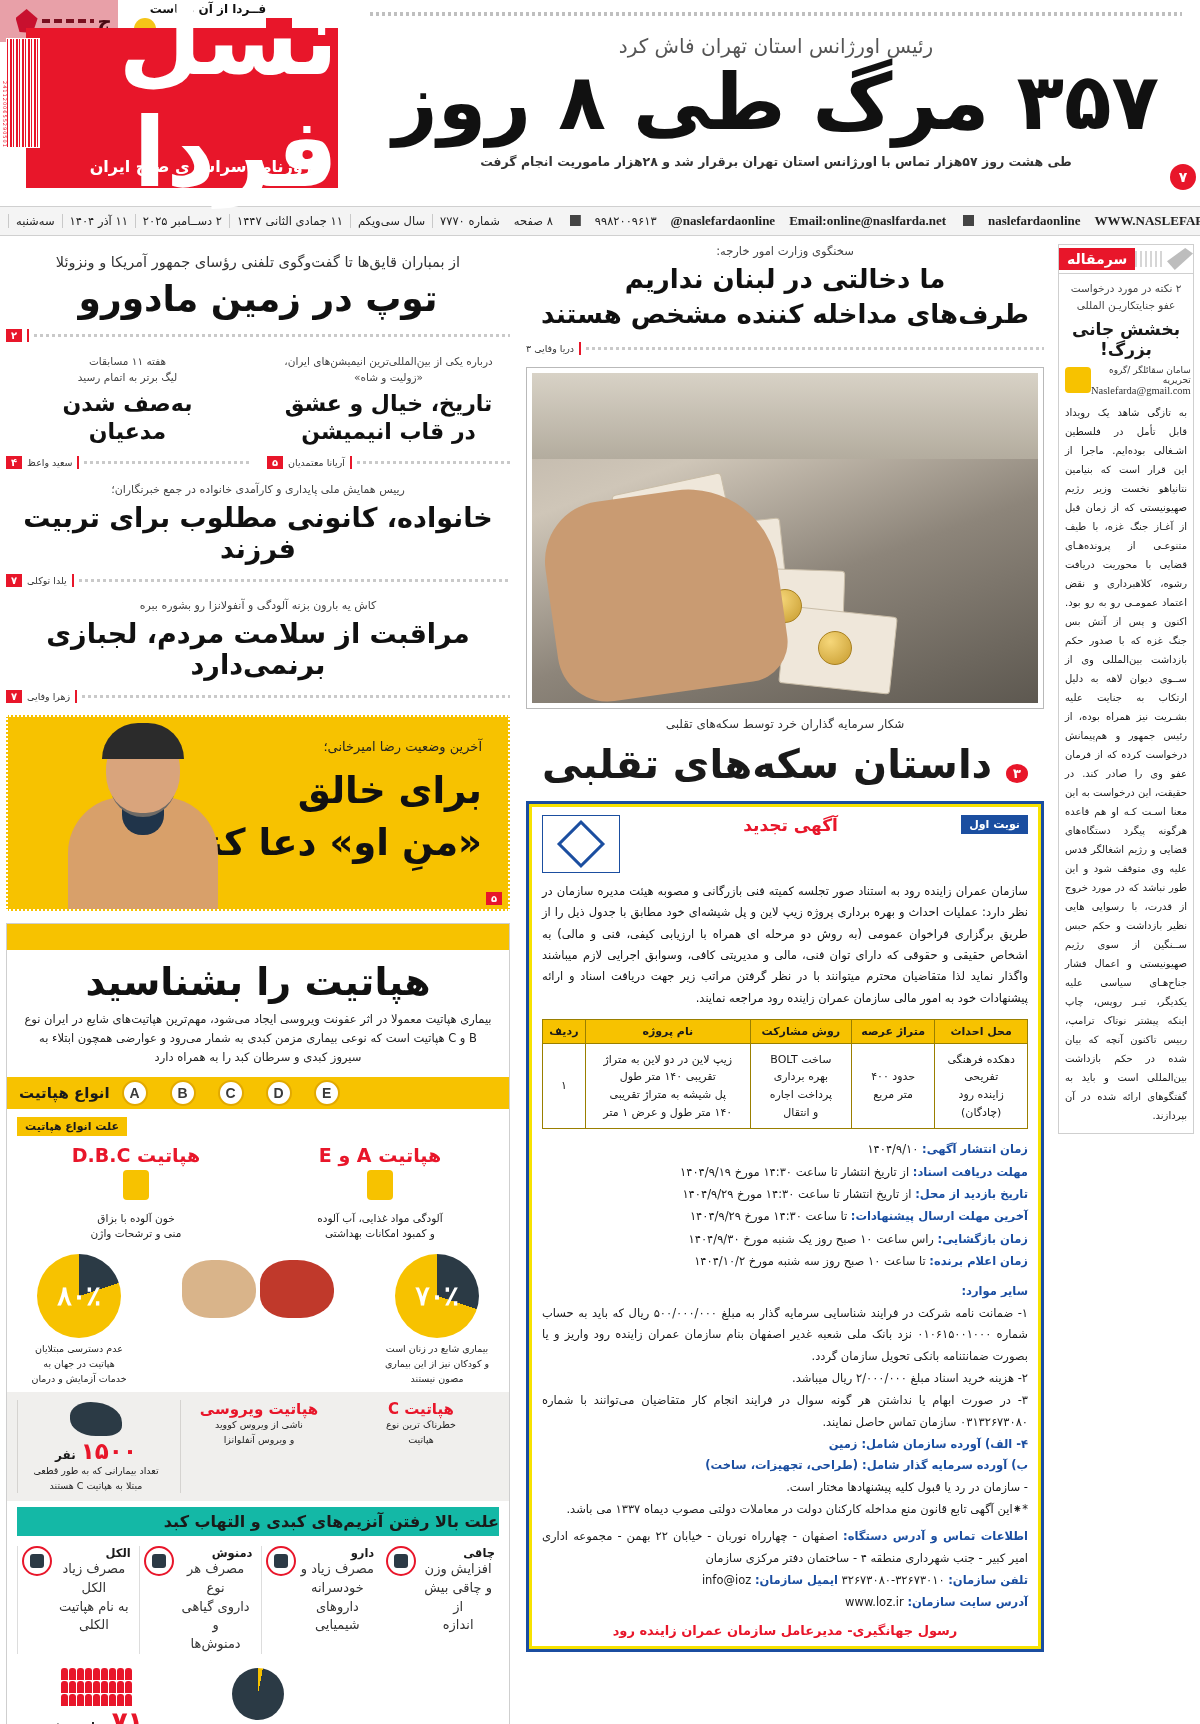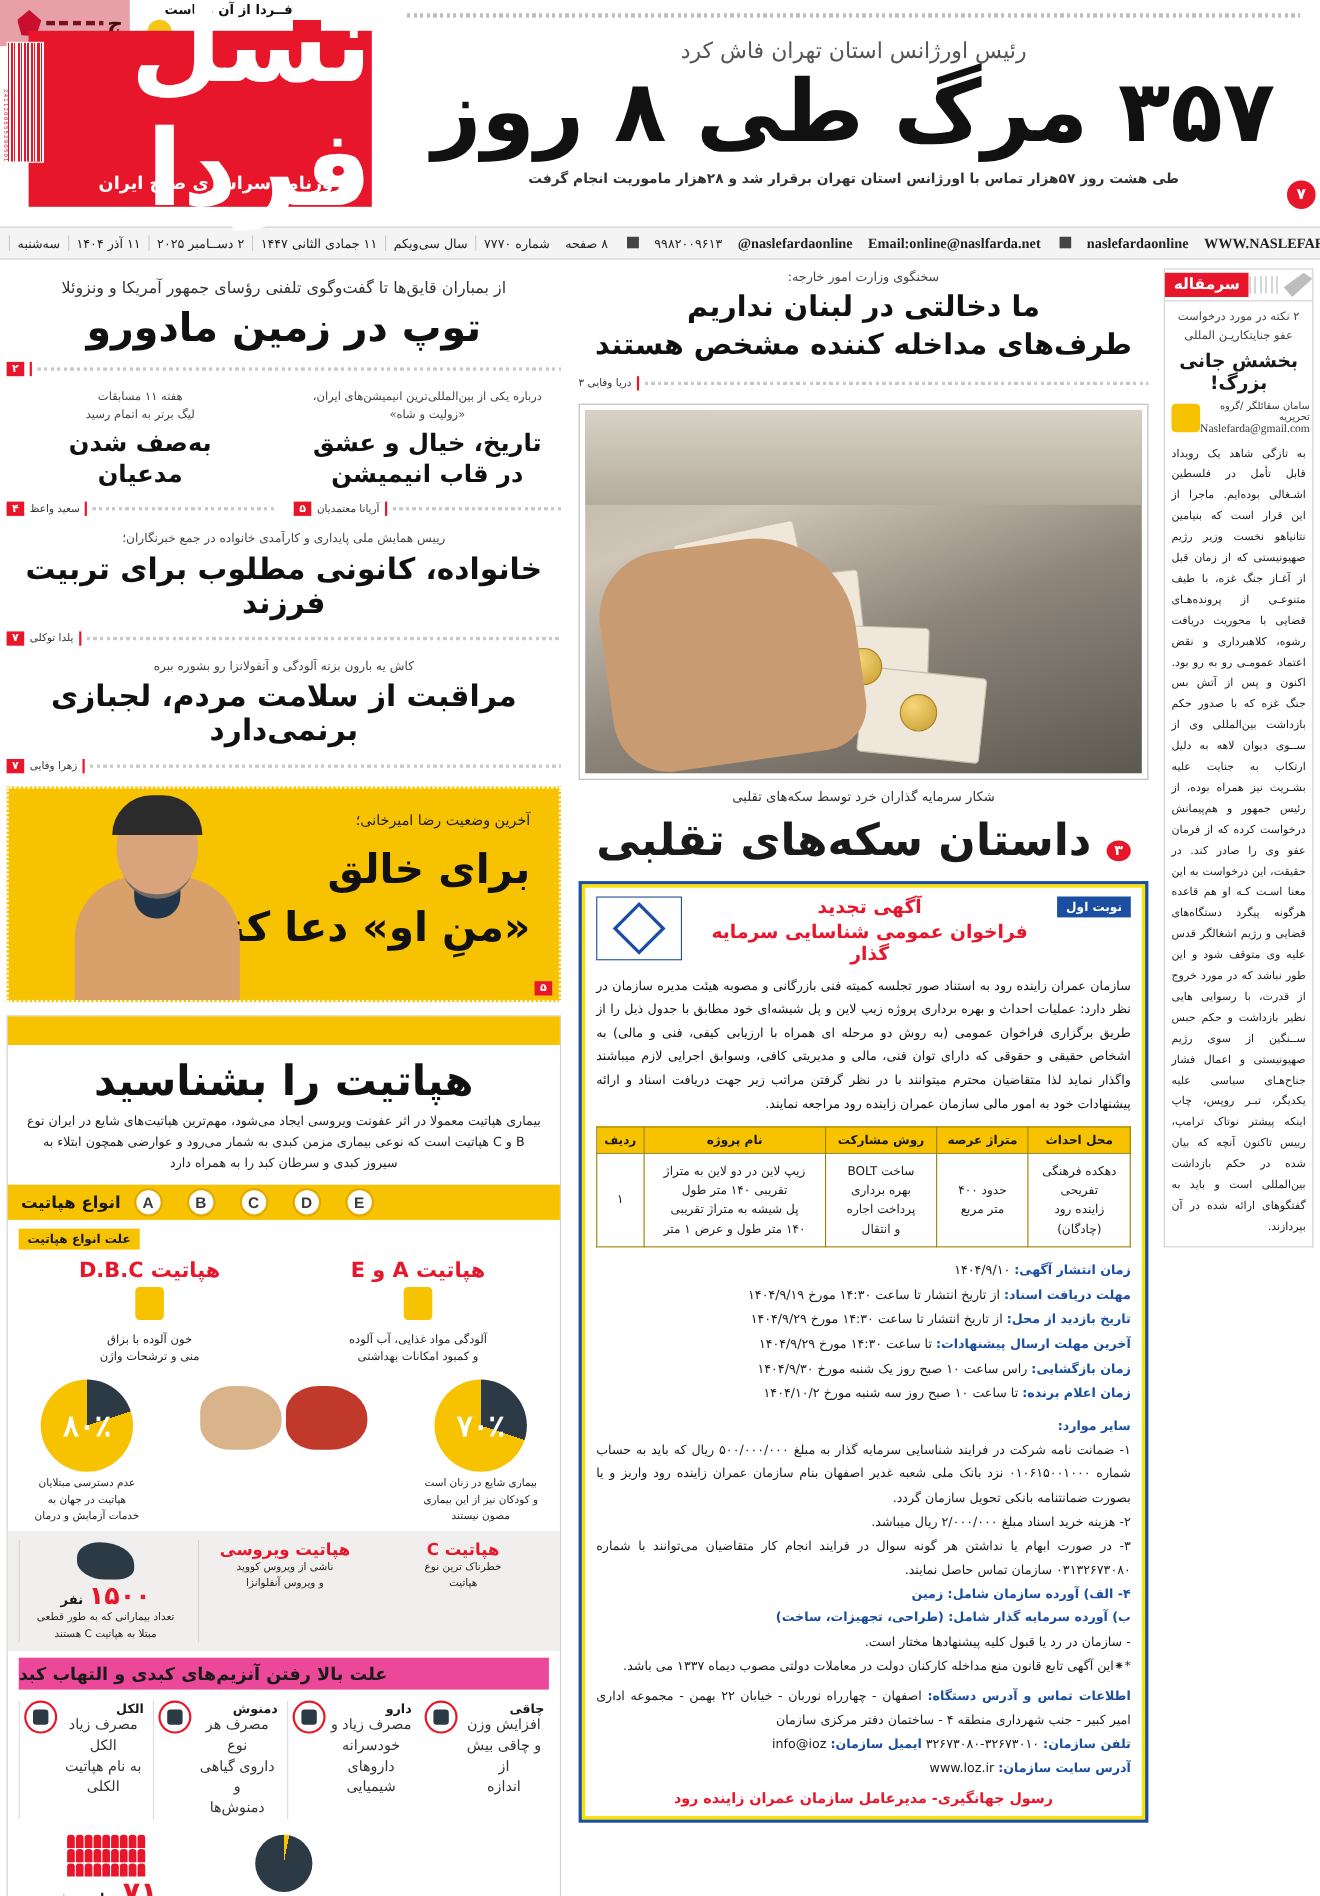--- a/index.html
+++ b/index.html
@@ -197,21 +197,21 @@
   .liver-b { background: #d9b48a; }
 
   .stat-strip { display: flex; flex-direction: row-reverse; background: #f0efed; padding: 8px 10px; gap: 6px; }
   .stat-cell { flex: 1; text-align: center; border-left: 1px solid #d5d3d0; padding: 0 5px; }
   .stat-cell:last-child { border-left: none; }
   .stat-big { color: #e8162a; font-weight: bold; font-size: 23px; }
   .stat-lbl { font-size: 9.5px; line-height: 1.5; color: #222; }
   .stat-h { color: #e8162a; font-weight: bold; font-size: 15px; }
   .gland { width: 52px; height: 34px; background: #2b3a45; border-radius: 40% 60% 30% 50%; margin: 2px auto; }
 
-  .yellow-bar { background: #ec4899; text-align: left; font-weight: bold; font-size: 16px; padding: 5px 0; margin: 6px 10px; }
+  .yellow-bar { background: #14b8a6; text-align: right; font-weight: bold; font-size: 16px; padding: 5px 0; margin: 6px 10px; }
   .icon-row { display: flex; flex-direction: row-reverse; padding: 4px 10px 8px; gap: 4px; }
   .icon-cell { flex: 1; display: flex; flex-direction: row-reverse; gap: 5px; border-left: 1px solid #ddd; padding: 0 4px; align-items: flex-start; }
   .icon-cell:last-child { border-left: none; }
   .ic-circ { width: 30px; height: 30px; border-radius: 50%; border: 2px solid #e8162a; flex: none; position: relative; }
   .ic-circ::after { content: ""; position: absolute; inset: 6px; background: #2b3a45; border-radius: 3px; }
   .ic-txt h5 { font-size: 11.5px; font-weight: bold; }
   .ic-txt p { font-size: 13px; line-height: 1.45; color: #333; text-align: center; }
 
   .bottom-stats { display: flex; flex-direction: row-reverse; padding: 6px 10px 4px; gap: 6px; }
   .bs-cell { flex: 1; text-align: center; }
@@ -601,21 +601,20 @@
       </div>
 
       <div class="ad-box">
         <div class="ad-inner">
           <div class="ad-top">
             <div class="ad-logo">
                 <span class="dia"></span>
               </div>
             <div class="ad-head">
               <div class="ad-h1">آگهی تجدید</div>
-              <div class="ad-h2">فراخوان عمومی شناسایی سرمایه گذار</div>
             </div>
             <div class="ad-badge">نوبت اول</div>
           </div>
 
           <div class="ad-p">سازمان عمران زاینده رود به استناد صور تجلسه کمیته فنی بازرگانی و مصوبه هیئت مدیره سازمان در نظر دارد: عملیات احداث و بهره برداری پروژه زیپ لاین و پل شیشه‌ای خود مطابق با جدول ذیل را از طریق برگزاری فراخوان عمومی (به روش دو مرحله ای همراه با ارزیابی کیفی، فنی و مالی) به اشخاص حقیقی و حقوقی که دارای توان فنی، مالی و مدیریتی کافی، وسوابق اجرایی لازم میباشند واگذار نماید لذا متقاضیان محترم میتوانند با در نظر گرفتن مراتب زیر جهت دریافت اسناد و ارائه پیشنهادات خود به امور مالی سازمان عمران زاینده رود مراجعه نمایند.</div>
 
           <table class="ad-table">
             <tbody>
                 <tr>
               <th>محل احداث</th>

